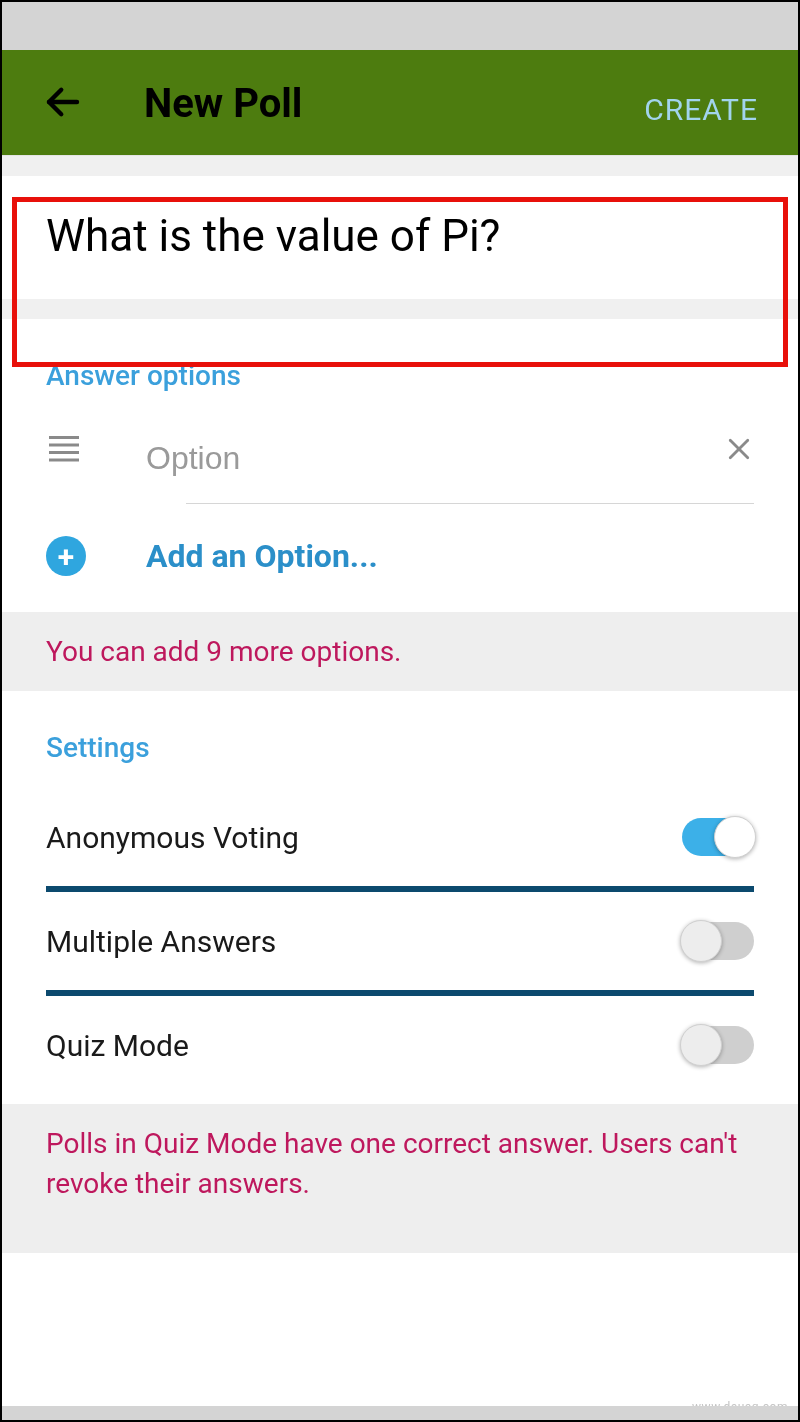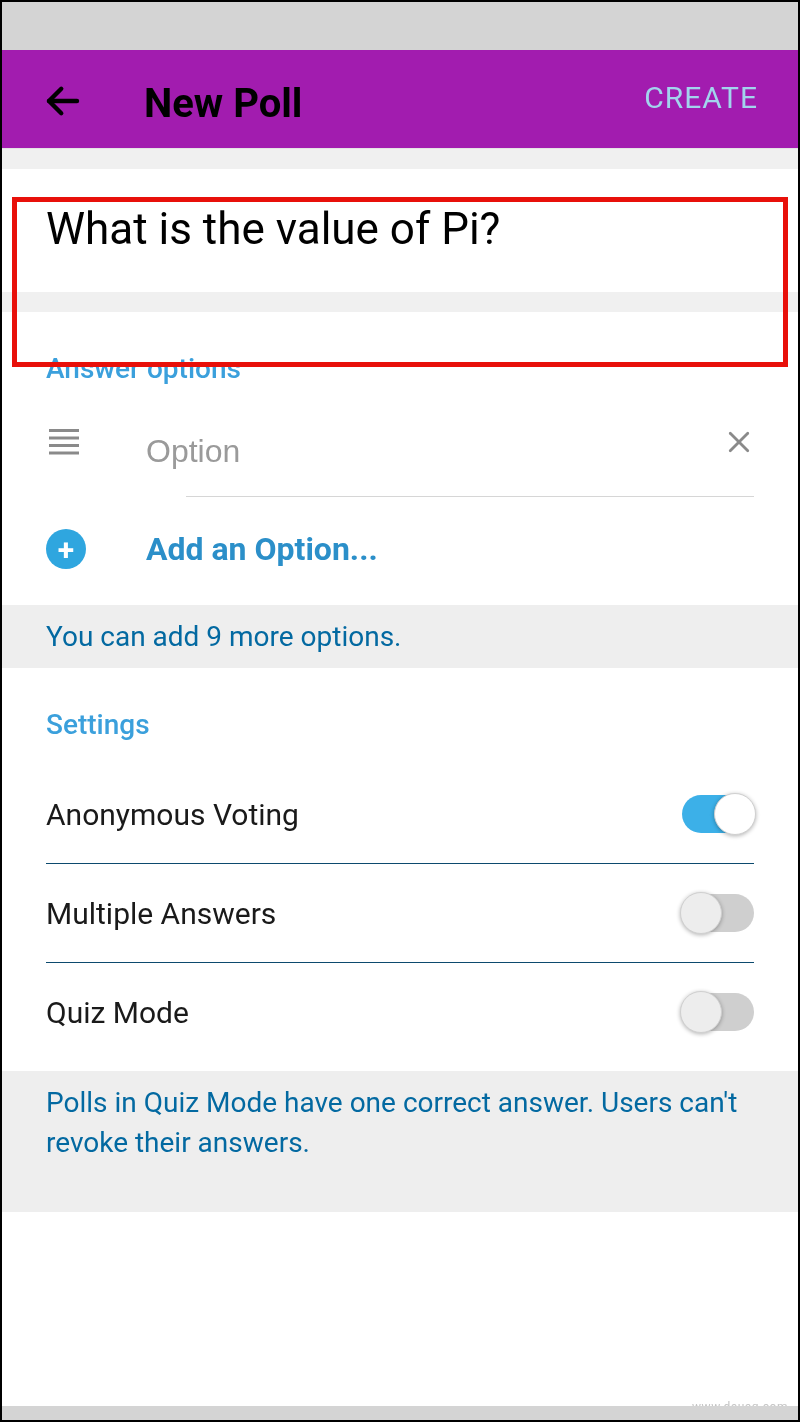--- a/index.html
+++ b/index.html
@@ -11,23 +11,23 @@
       border: 2px solid #000;
       position: relative;
       overflow: hidden;
     }
     .status-bar {
       height: 48px;
       background: #d4d4d4;
     }
     .header {
       display: flex;
-      align-items: flex-start;
-      padding: 30px 40px 21px 40px;
-      background: #a21caf;
+      align-items: flex-end;
+      padding: 30px 40px 28px 40px;
+      background: #4d7c0f;
     }
     .back-icon svg { width: 42px; height: 42px; }
     .header-title {
       font-size: 40px;
       font-weight: 700;
       color: #000;
       margin-left: 60px;
       flex: 1;
     }
     .create-btn {
@@ -106,31 +106,31 @@
       font-size: 30px; font-weight: bold;
     }
     .add-label {
       margin-left: 60px;
       font-size: 32px;
       color: #2b8fc9;
       font-weight: bold;
     }
     .hint {
       background: #eeeeee;
-      padding: 12px 44px;
+      padding: 20px 44px;
       font-size: 28px;
-      color: #0369a1;
+      color: #be185d;
       line-height: 1.4;
     }
     .setting-row {
       display: flex;
       align-items: center;
       justify-content: space-between;
       padding: 30px 0;
-      border-bottom: 1px solid #0c4a6e;
+      border-bottom: 6px solid #0c4a6e;
     }
     .setting-row:last-child { border-bottom: none; }
     .setting-label {
       font-size: 30px;
       color: #1a1a1a;
     }
     .toggle {
       position: relative;
       width: 72px; height: 38px;
       border-radius: 40px;

